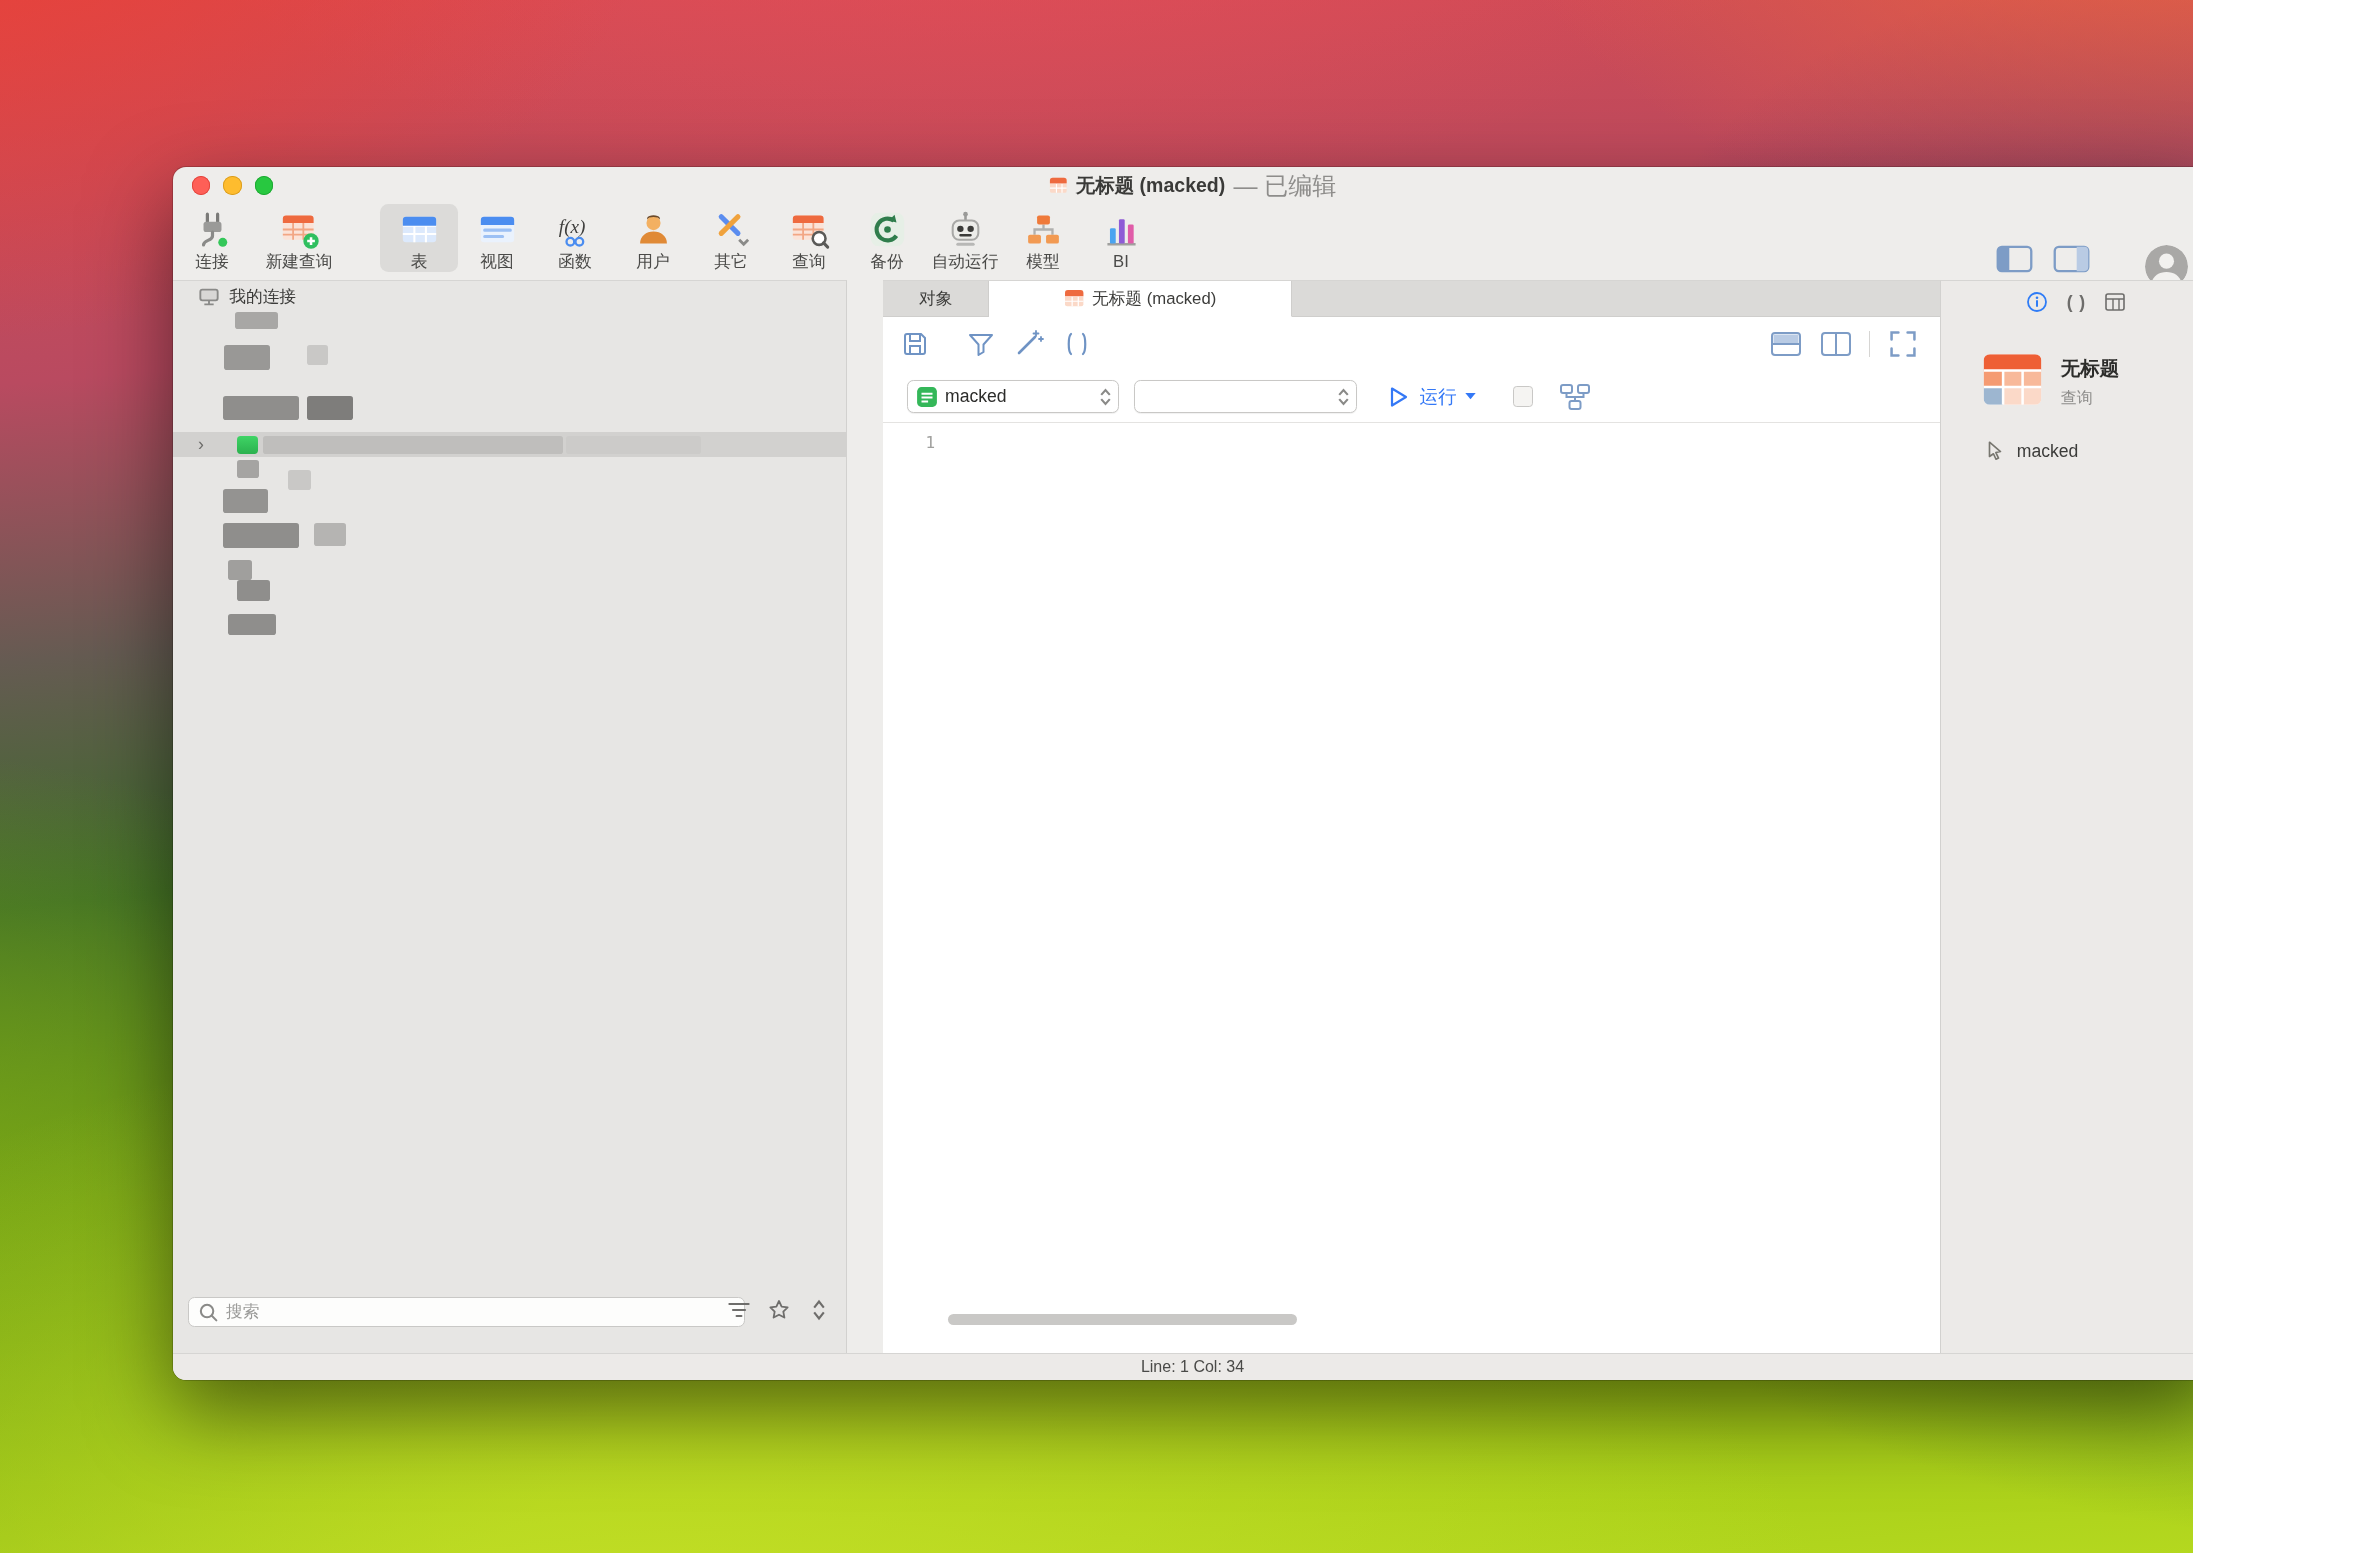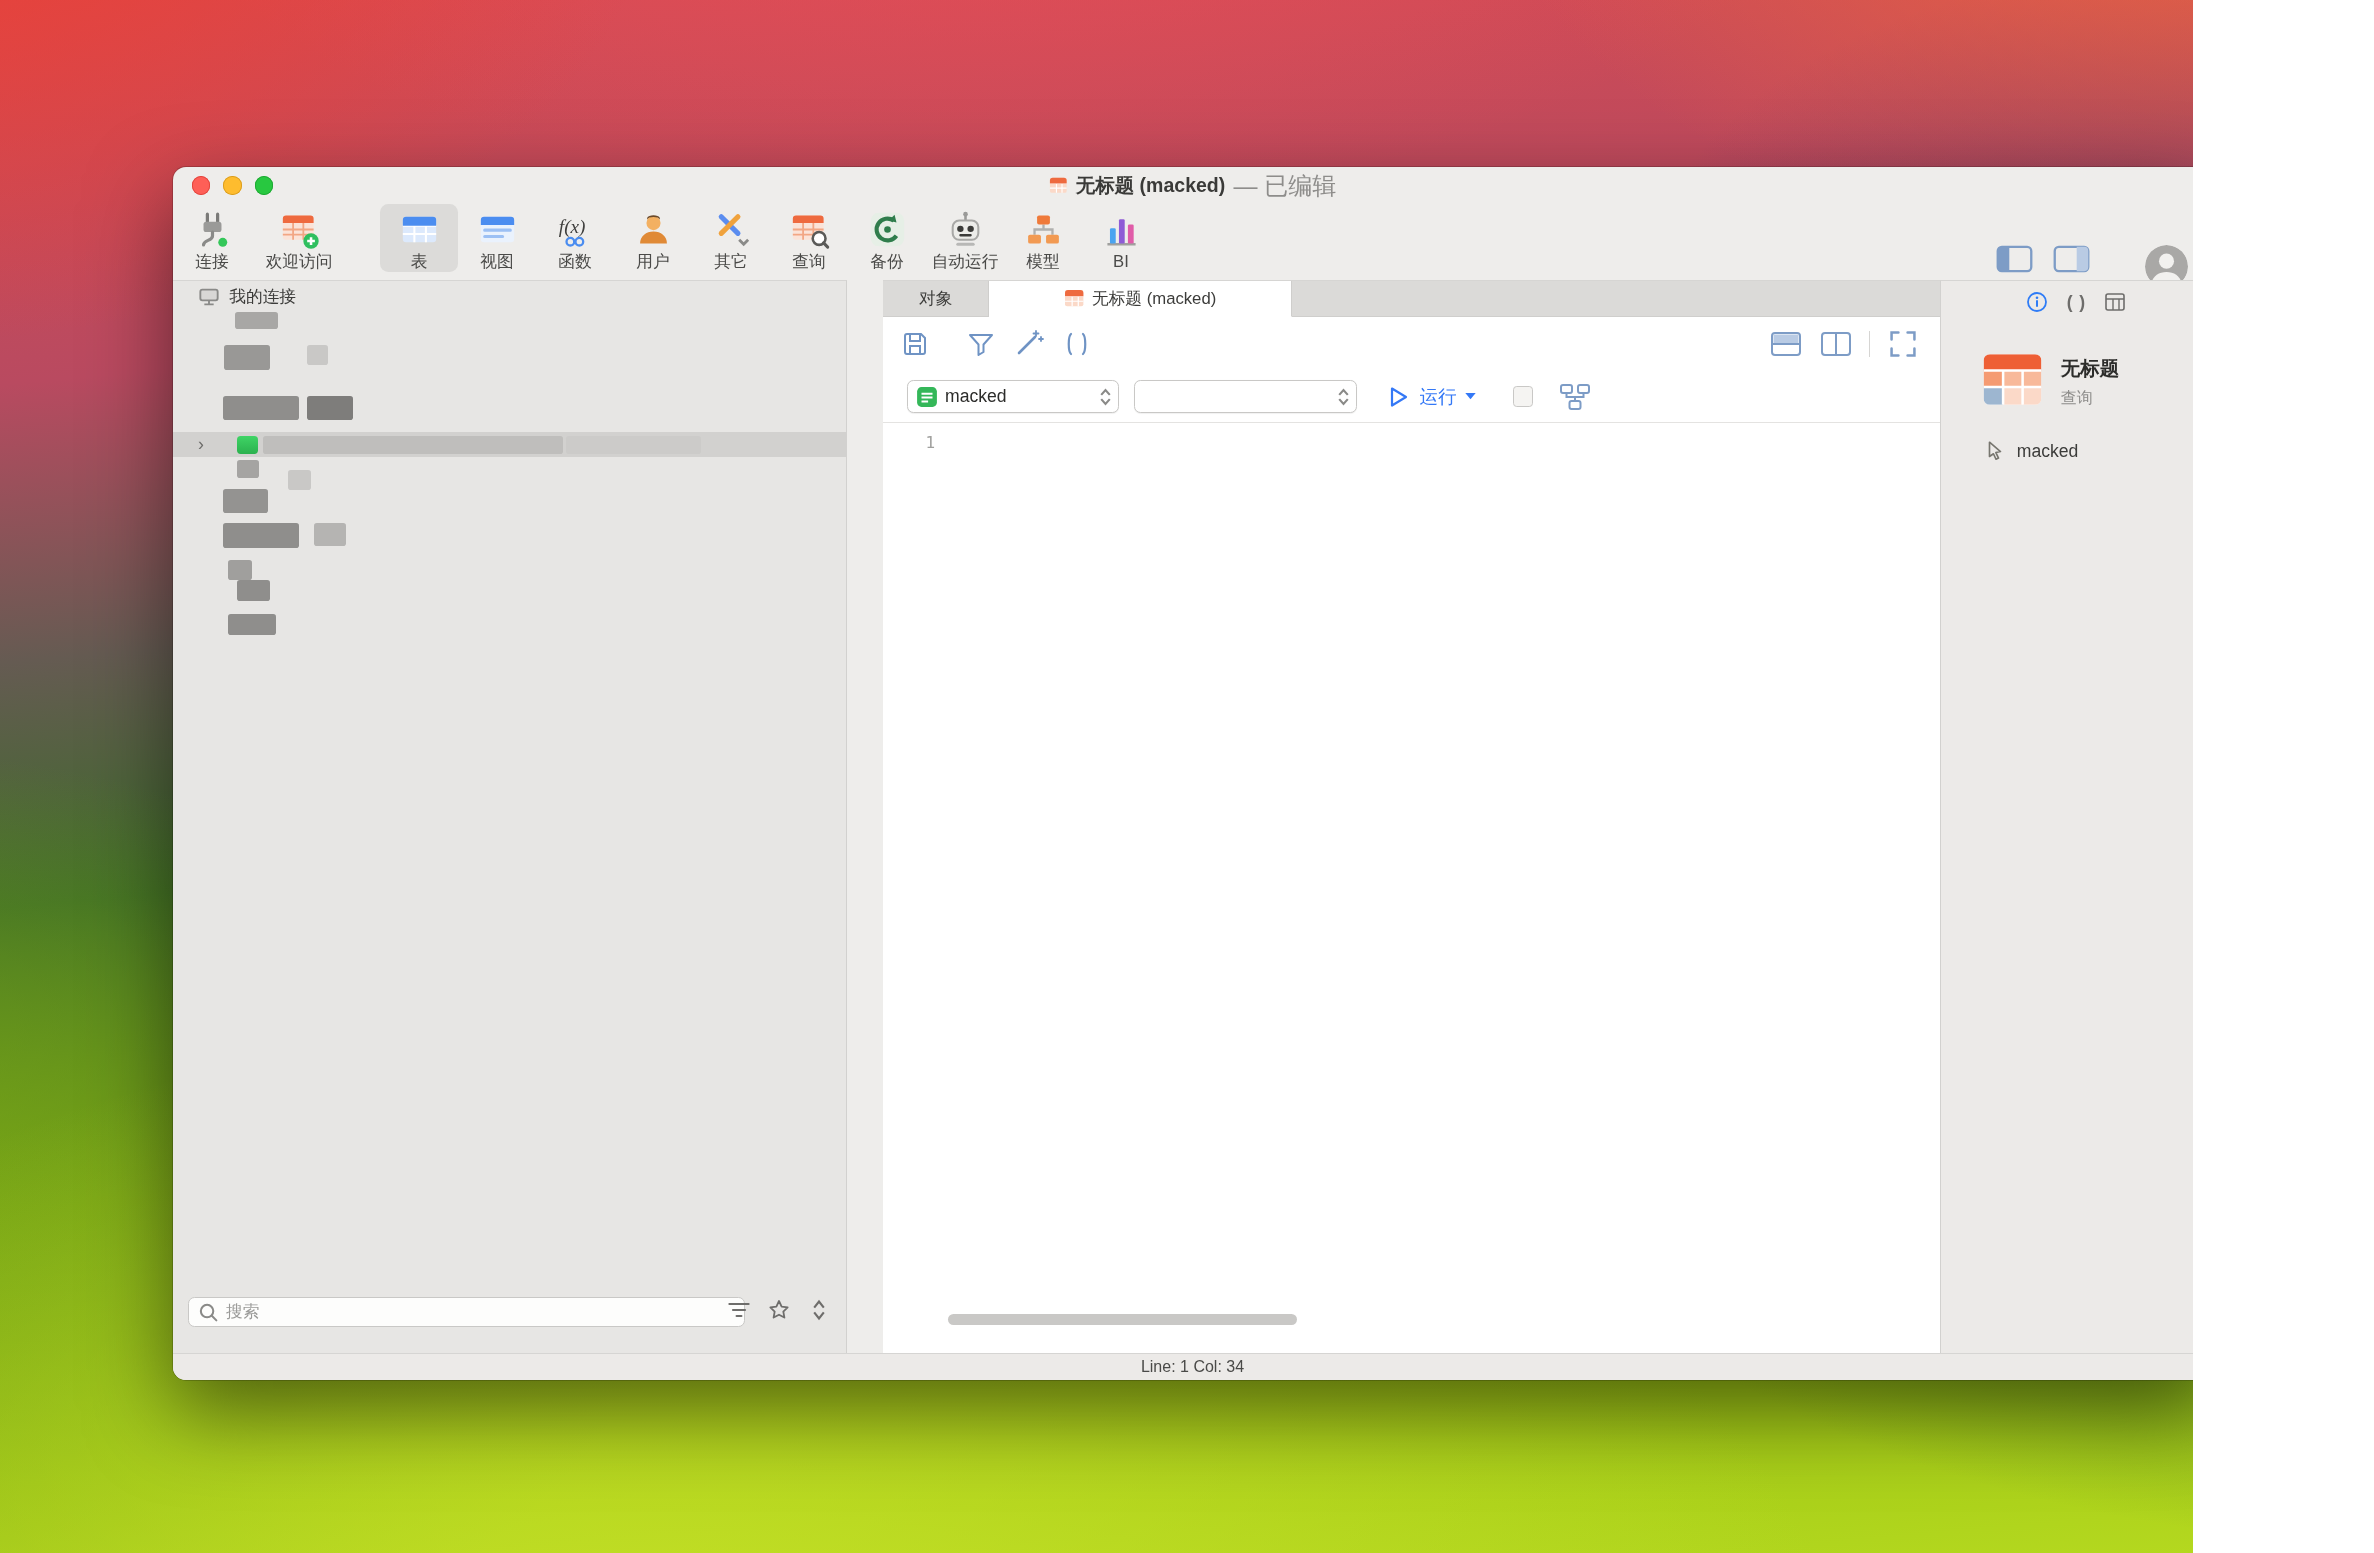--- a/index.html
+++ b/index.html
@@ -175,21 +175,21 @@
       <div class="tb-item wide">
         <span class="tb-icon">
             <svg viewBox="0 0 32 32">
               <rect x="3" y="5" width="24" height="19" rx="2.5" fill="#fbe3d8"></rect>
               <path d="M3 16h24M3 20h24M11 11v13M19 11v13" stroke="#f2a684" stroke-width="1.4"></path>
               <path d="M3 7.5a2.5 2.5 0 0 1 2.5-2.5h19a2.5 2.5 0 0 1 2.5 2.5V11H3z" fill="#ee6a3f"></path>
               <circle cx="25" cy="25" r="6" fill="#2fbf5f"></circle>
               <path d="M25 22v6M22 25h6" stroke="#fff" stroke-width="2"></path>
             </svg>
           </span>
-        <span class="tb-label">欢迎访问</span>
+        <span class="tb-label">新建查询</span>
       </div>
 
       <div class="tb-spacer"></div>
 
       <div class="tb-item active">
         <span class="tb-icon">
             <svg viewBox="0 0 32 32">
               <rect x="3" y="6" width="26" height="20" rx="2.5" fill="#dce9fc"></rect>
               <path d="M3 13h26M3 19.5h26M12 13v13M21 13v13" stroke="#fff" stroke-width="1.6"></path>
               <path d="M3 8.5a2.5 2.5 0 0 1 2.5-2.5h21a2.5 2.5 0 0 1 2.5 2.5V13H3z" fill="#4b8df0"></path>

